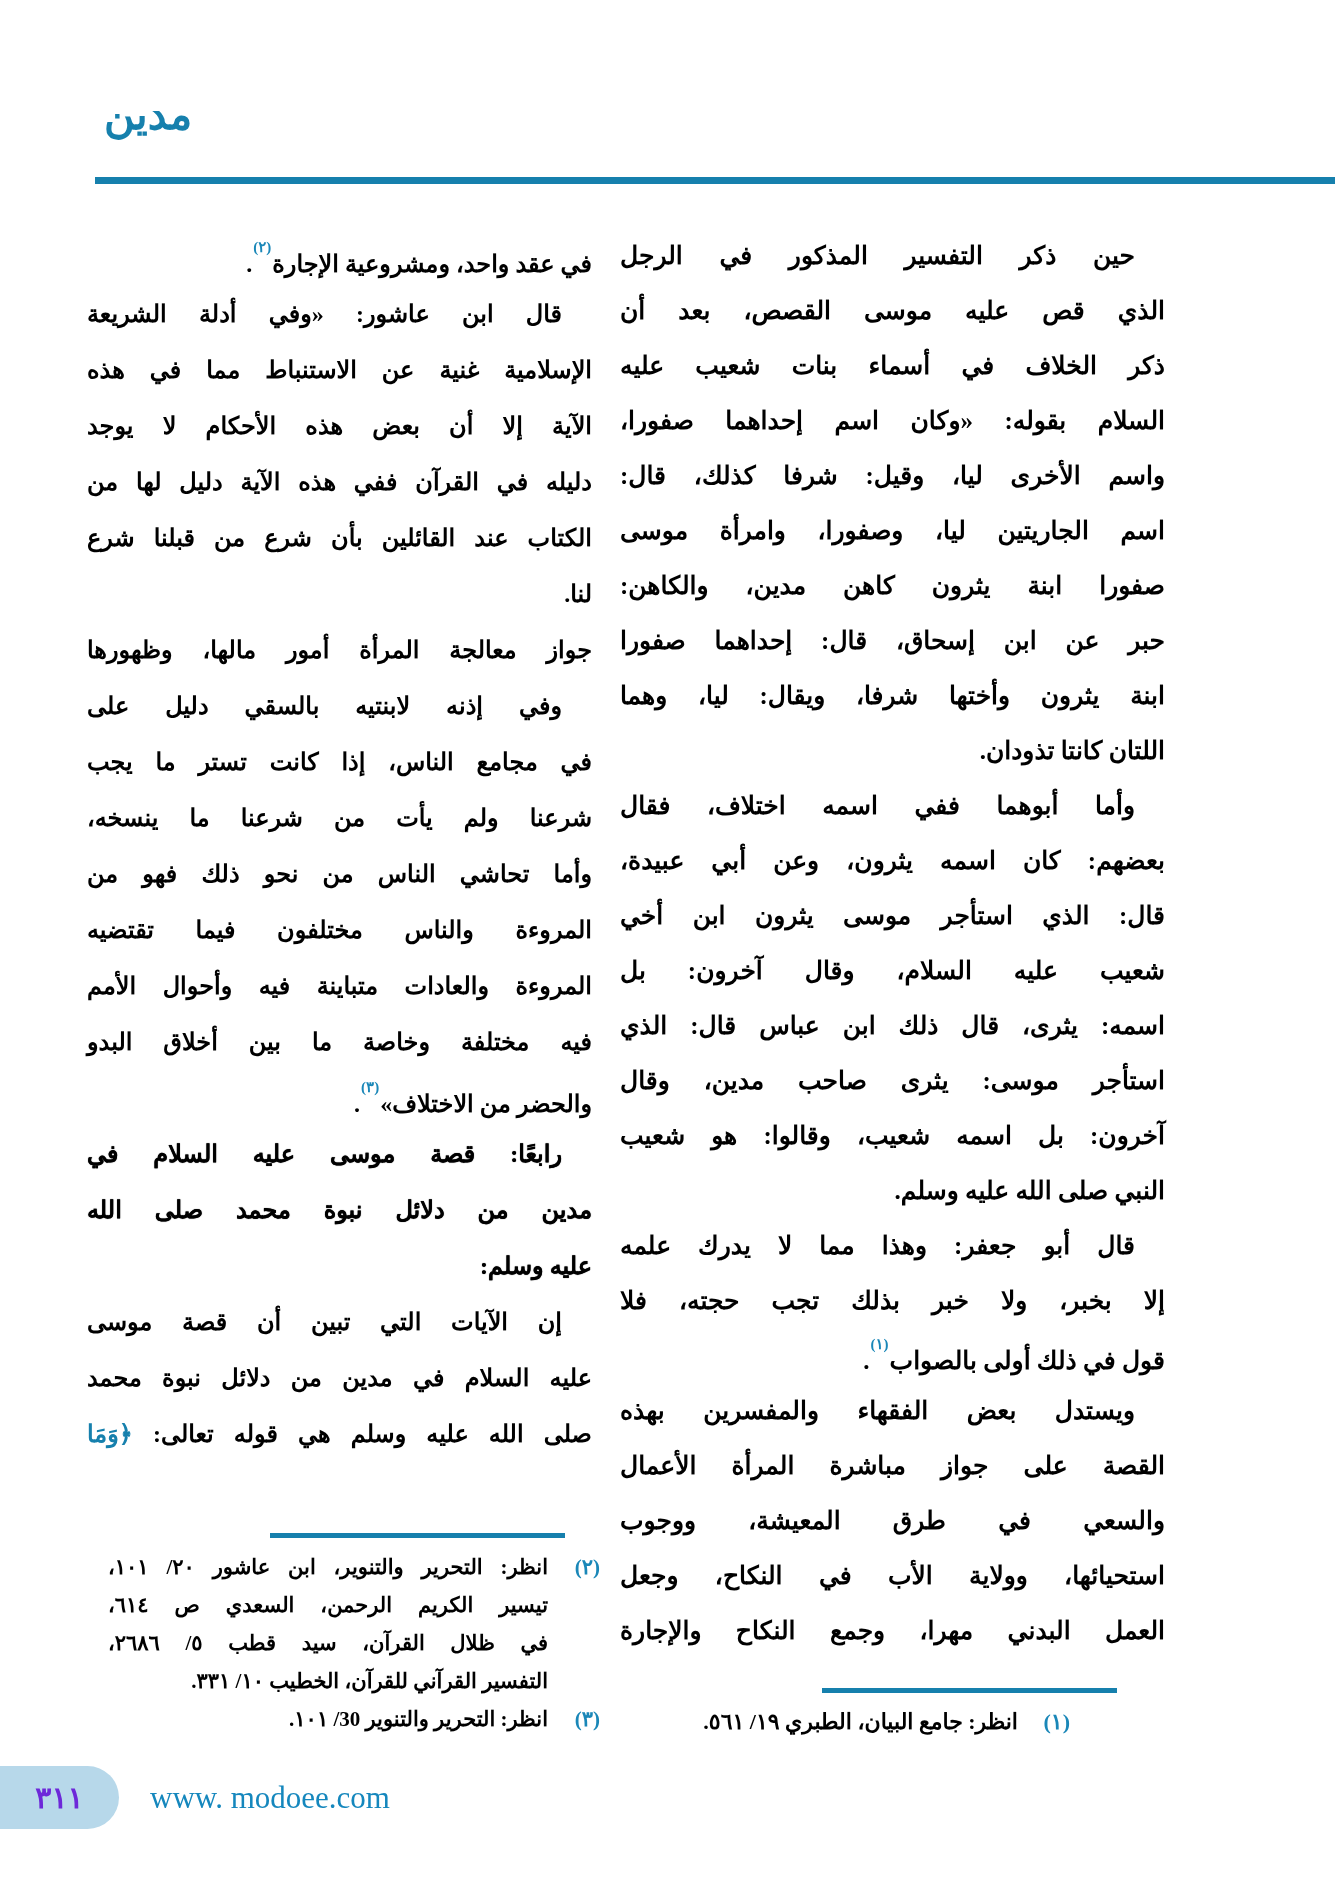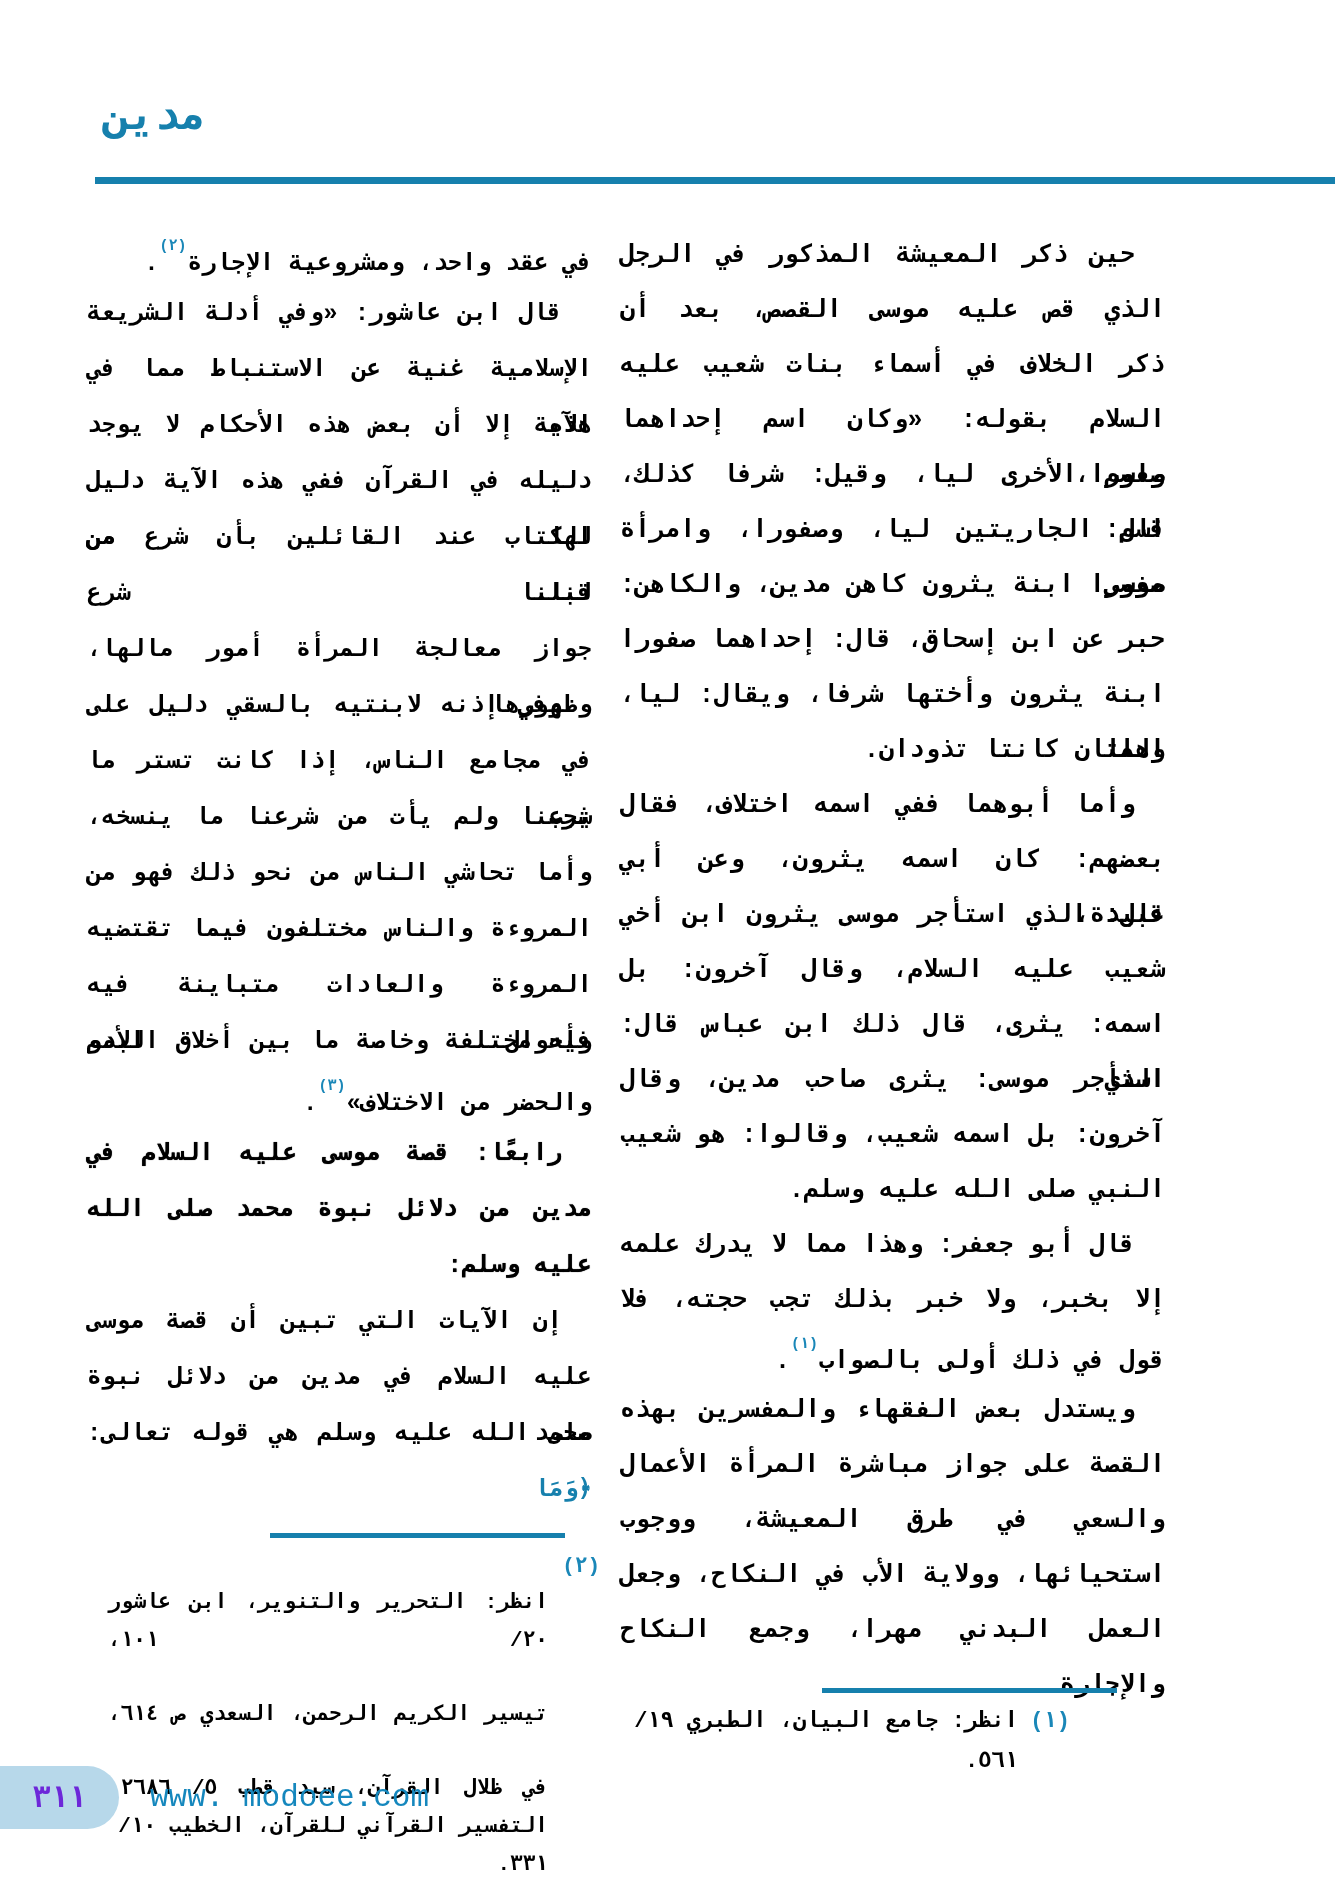--- a/index.html
+++ b/index.html
@@ -1,21 +1,21 @@
 <!DOCTYPE html>
 <html lang="ar"><head>
 <meta charset="utf-8">
 <style>
   html,body{margin:0;padding:0;background:#888;}
   .page{
     position:relative;
     width:1339px;height:1890px;
     background:#ffffff;
     overflow:hidden;
-    font-family:Liberation Mono, monospace;
+    font-family:Liberation Serif, serif;
     color:var(--text,#000);
   }
   
   .header-title{
     position:absolute;left:104px;top:90px;
     font-size:42px;font-weight:bold;
     color:var(--accent,#1680ad);
     direction:rtl;
   }
   .header-rule{
@@ -50,21 +50,21 @@
   .fns-right{left:620px;top:1702px;width:450px;}
   .fnrow{display:flex;align-items:flex-start;}
   .fnm{
     flex:0 0 52px;
     color:var(--footnote-ref,#1a87b8);
     font-size:21px;line-height:38px;font-weight:bold;
     text-align:right;
   }
   .fnt{flex:1;min-width:0;}
   .fnline{font-size:21px;line-height:38px;text-align:right;font-weight:bold;}
-  .fnline.just{text-align:justify;text-align-last:justify;margin-top:36px;}
+  .fnline.just{text-align:justify;text-align-last:justify;}
   .fns-right .fnm,.fns-right .fnline{font-size:22px;line-height:40px;}
   
   .page-pill{
     position:absolute;left:0;top:1766px;
     width:119px;height:63px;
     background:var(--pill-bg,#b7d8ea);
     border-radius:0 32px 32px 0;
     display:flex;align-items:center;justify-content:center;
     color:#6d28d9;font-size:30px;font-weight:bold;
     letter-spacing:10px;direction:rtl;
@@ -78,21 +78,21 @@
 </style>
 </head>
 <body>
 
 <div class="page" style="--accent: #1680ad; --footnote-ref: #1a87b8; --website-blue: #1587bd; --pill-bg: #b7d8ea; --text: #000000;">
 
   <div class="header-title">مدين</div>
   <div class="header-rule"></div>
 
   <div class="col col-right" id="col-right">
-      <div class="line just ind">حين ذكر المعيشة المذكور في الرجل</div>
+      <div class="line just ind">حين ذكر التفسير المذكور في الرجل</div>
       <div class="line just">الذي قص عليه موسى القصص، بعد أن</div>
       <div class="line just">ذكر الخلاف في أسماء بنات شعيب عليه</div>
       <div class="line just">السلام بقوله: «وكان اسم إحداهما صفورا،</div>
       <div class="line just">واسم الأخرى ليا، وقيل: شرفا كذلك، قال:</div>
       <div class="line just">اسم الجاريتين ليا، وصفورا، وامرأة موسى</div>
       <div class="line just">صفورا ابنة يثرون كاهن مدين، والكاهن:</div>
       <div class="line just">حبر عن ابن إسحاق، قال: إحداهما صفورا</div>
       <div class="line just">ابنة يثرون وأختها شرفا، ويقال: ليا، وهما</div>
       <div class="line">اللتان كانتا تذودان.</div>
       <div class="line just ind">وأما أبوهما ففي اسمه اختلاف، فقال</div>

